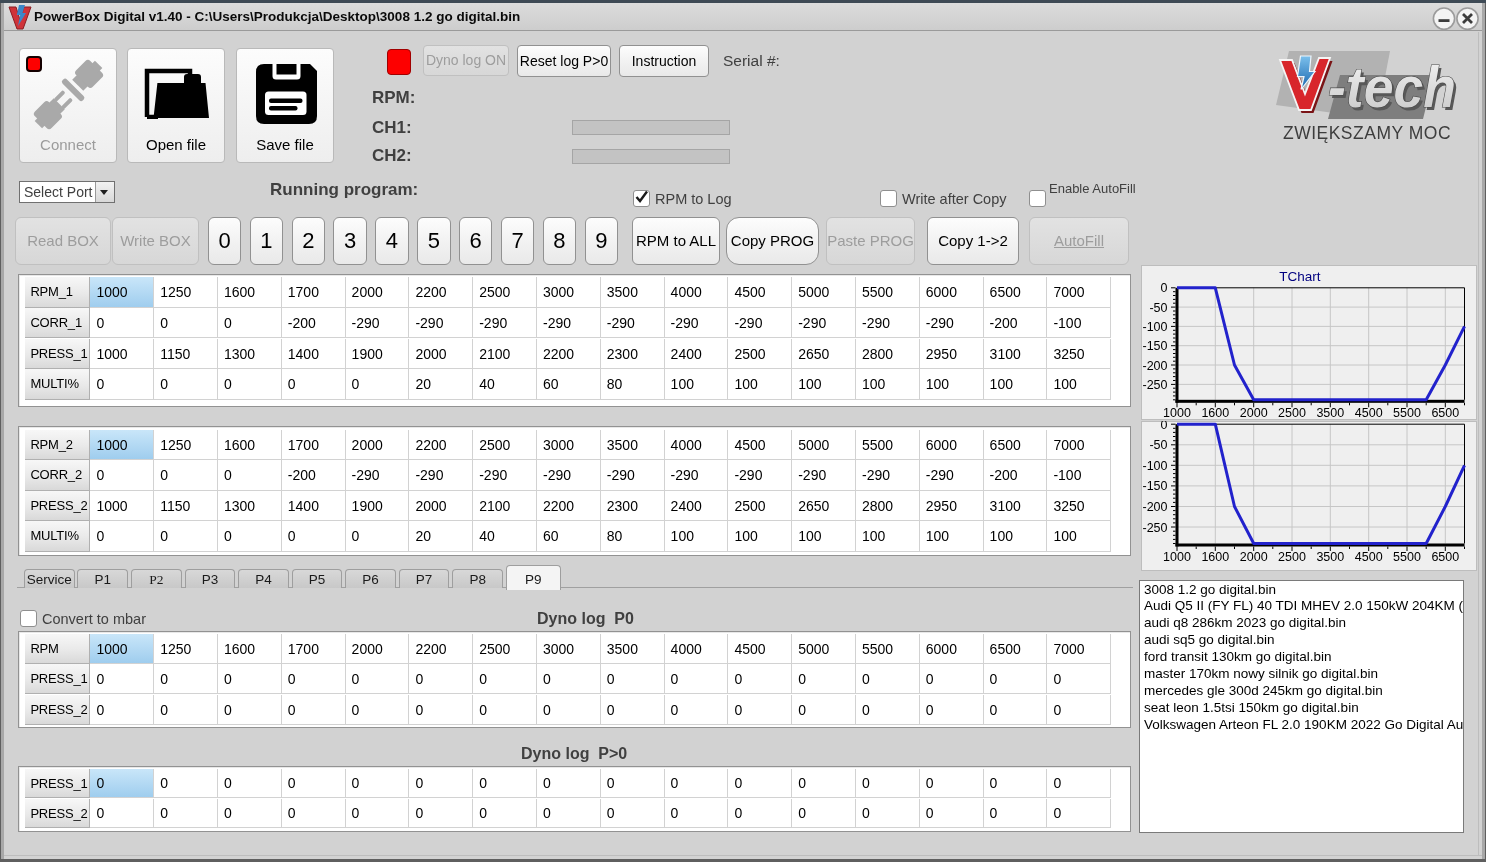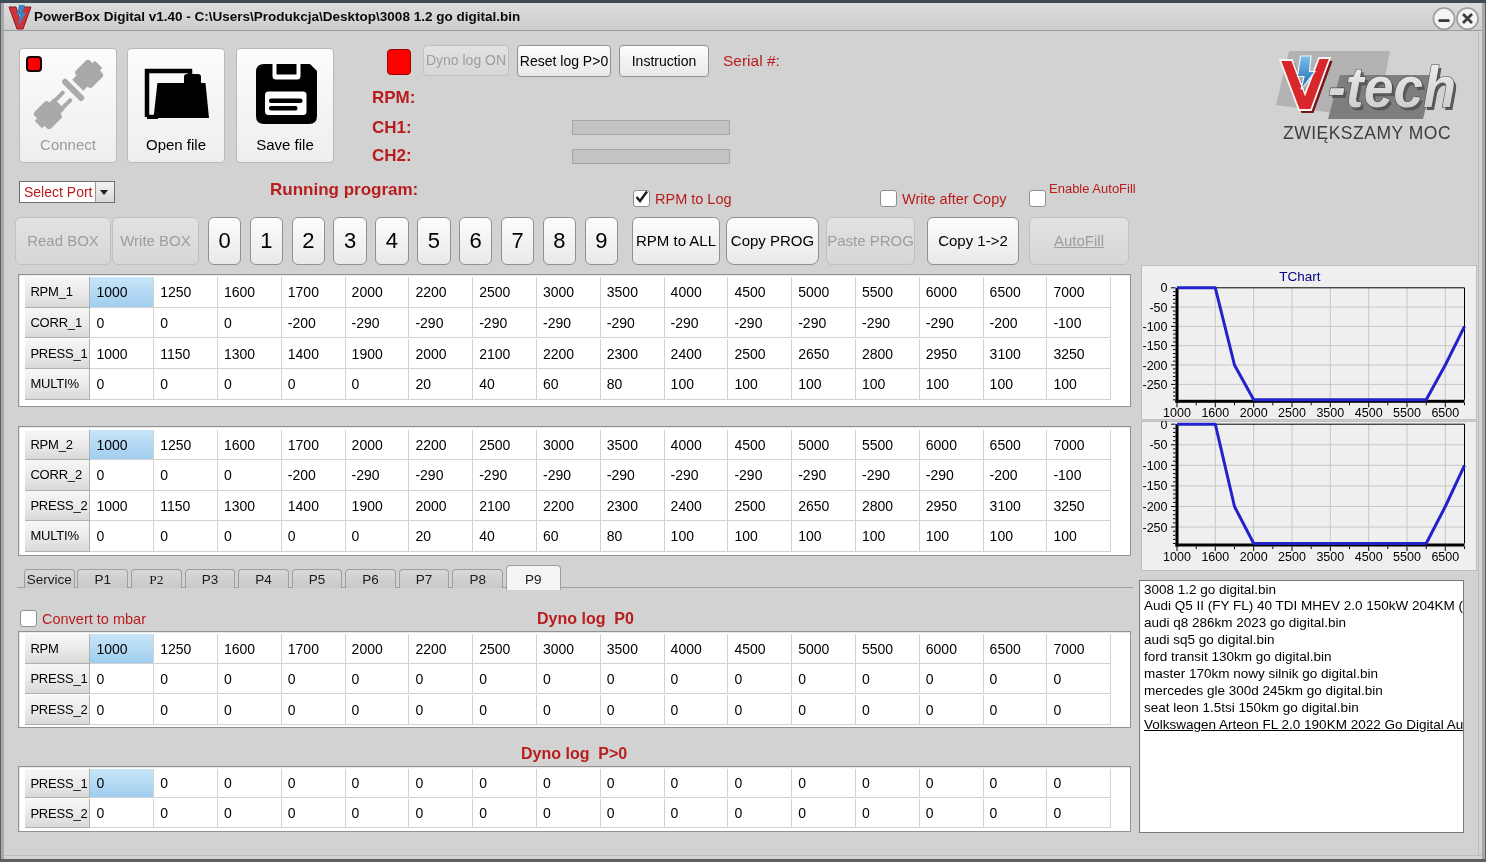--- a/index.html
+++ b/index.html
@@ -8,21 +8,21 @@
 .btn.dis{background:linear-gradient(180deg,#e2e2e2,#d7d7d7);border-color:#c0c0c0;color:#9d9d9d;}
 .bigbtn{position:absolute;width:98px;height:115px;background:linear-gradient(180deg,#fcfcfc,#eeeeee);border:1px solid #b9b9b9;border-radius:4px;}
 .bigbtn .cap{position:absolute;left:0;right:0;bottom:9px;text-align:center;font-size:15px;color:#000;}
 .tcont{position:absolute;background:#fff;border:1px solid #929292;box-shadow:inset 1px 1px 0 #e8e8e8;}
 .hcell{position:absolute;background:linear-gradient(180deg,#f7f7f7,#e9e9e9 55%,#d9d9d9);border-right:1px solid #b0b0b0;border-bottom:1px solid #b0b0b0;font-size:13px;letter-spacing:-0.2px;padding-left:5px;color:#000;overflow:hidden;white-space:nowrap;}
 .dcell{position:absolute;background:#fff;border-right:1px solid #d2d2d2;border-bottom:1px solid #d2d2d2;font-size:14px;padding-left:6px;color:#000;}
 .dcell.sel{background:linear-gradient(180deg,#c9e6f9,#9fcdee);}
 .tab{position:absolute;top:568.5px;height:19.5px;background:linear-gradient(180deg,#d8d8d8,#c8c8c8);border:1px solid #9e9e9e;border-bottom:none;border-radius:4px 4px 0 0;font-size:13.5px;text-align:center;line-height:19px;color:#1a1a1a;}
 .tab.act{top:564.5px;height:25.5px;background:#f4f4f4;line-height:27px;z-index:5;}
 .cb{position:absolute;width:17px;height:17px;background:#fff;border:1px solid #8f8f8f;border-radius:3px;}
-.lbl{position:absolute;white-space:nowrap;color:#b91c1c;}
+.lbl{position:absolute;white-space:nowrap;color:#404040;}
 .chart{position:absolute;font-family:"Liberation Sans",sans-serif;}
 .cpanel{position:absolute;left:1140.5px;width:336.5px;background:#efefef;border:1px solid #bdbdbd;}
 </style></head><body>
 <div class="abs" style="left:0;top:0;width:1486px;height:3px;background:#3e4a55;"></div>
 <div class="abs" style="left:0;top:3px;width:1486px;height:28px;background:linear-gradient(180deg,#dcdcdc,#cdcdcd);border-bottom:1px solid #9a9a9a;"></div>
 <div class="abs" style="left:0;top:3px;width:1px;height:859px;background:#5f5f5f;"></div>
 <div class="abs" style="left:1485px;top:3px;width:1px;height:859px;background:#5f5f5f;"></div>
 <div class="abs" style="left:1px;top:3px;width:3px;height:857px;background:#a8a8a8;"></div>
 <div class="abs" style="left:1482px;top:3px;width:3px;height:857px;background:#a8a8a8;"></div>
 <div class="abs" style="left:0;top:859px;width:1486px;height:3px;background:#5f5f5f;"></div>
@@ -108,21 +108,21 @@
 <div class="btn" style="left:249.7px;top:217px;width:33.5px;height:48px;font-size:22px;line-height:46px;border-radius:6px;">1</div>
 <div class="btn" style="left:291.5px;top:217px;width:33.5px;height:48px;font-size:22px;line-height:46px;border-radius:6px;">2</div>
 <div class="btn" style="left:333.4px;top:217px;width:33.5px;height:48px;font-size:22px;line-height:46px;border-radius:6px;">3</div>
 <div class="btn" style="left:375.2px;top:217px;width:33.5px;height:48px;font-size:22px;line-height:46px;border-radius:6px;">4</div>
 <div class="btn" style="left:417.1px;top:217px;width:33.5px;height:48px;font-size:22px;line-height:46px;border-radius:6px;">5</div>
 <div class="btn" style="left:458.9px;top:217px;width:33.5px;height:48px;font-size:22px;line-height:46px;border-radius:6px;">6</div>
 <div class="btn" style="left:500.8px;top:217px;width:33.5px;height:48px;font-size:22px;line-height:46px;border-radius:6px;">7</div>
 <div class="btn" style="left:542.6px;top:217px;width:33.5px;height:48px;font-size:22px;line-height:46px;border-radius:6px;">8</div>
 <div class="btn" style="left:584.5px;top:217px;width:33.5px;height:48px;font-size:22px;line-height:46px;border-radius:6px;">9</div>
 <div class="btn" style="left:632px;top:217px;width:88px;height:48px;font-size:15px;line-height:46px;border-radius:6px;">RPM to ALL</div>
-<div class="btn" style="left:726px;top:217px;width:93px;height:48px;font-size:15px;line-height:46px;border-radius:8px;">Copy PROG</div>
+<div class="btn" style="left:726px;top:217px;width:93px;height:48px;font-size:15px;line-height:46px;border-radius:13px;">Copy PROG</div>
 <div class="btn dis" style="left:826px;top:217px;width:89px;height:48px;font-size:15px;line-height:46px;border-radius:6px;">Paste PROG</div>
 <div class="btn" style="left:927px;top:217px;width:92px;height:48px;font-size:15px;line-height:46px;border-radius:6px;">Copy 1-&gt;2</div>
 <div class="btn dis" style="left:1029px;top:217px;width:100px;height:48px;font-size:15px;line-height:46px;border-radius:6px;text-decoration:underline;">AutoFill</div>
 <div class="tcont" style="left:17.5px;top:274px;width:1113.0px;height:132.5px;"></div>
 <div class="hcell" style="left:25.4px;top:277.3px;width:65.0px;height:30.6px;line-height:30.6px;">RPM_1</div>
 <div class="dcell sel" style="left:90.4px;top:277.3px;width:63.8px;height:30.6px;line-height:30.6px;">1000</div>
 <div class="dcell" style="left:154.2px;top:277.3px;width:63.8px;height:30.6px;line-height:30.6px;">1250</div>
 <div class="dcell" style="left:218.0px;top:277.3px;width:63.8px;height:30.6px;line-height:30.6px;">1600</div>
 <div class="dcell" style="left:281.8px;top:277.3px;width:63.8px;height:30.6px;line-height:30.6px;">1700</div>
 <div class="dcell" style="left:345.6px;top:277.3px;width:63.8px;height:30.6px;line-height:30.6px;">2000</div>
@@ -545,13 +545,13 @@
 <div class="lbl" style="left:1281px;top:123px;width:172px;text-align:center;font-size:17.5px;color:#3d3d3d;letter-spacing:0.5px;">ZWIĘKSZAMY MOC</div>
 <div class="abs" style="left:1139px;top:579.5px;width:325px;height:253px;background:#fff;border:1px solid #7a7a7a;overflow:hidden;font-size:13.5px;color:#000;padding:1px 0 0 4px;white-space:nowrap;">
     <div style="height:16.95px;">3008 1.2 go digital.bin</div>
     <div style="height:16.95px;">Audi Q5 II (FY FL) 40 TDI MHEV 2.0 150kW 204KM (</div>
     <div style="height:16.95px;">audi q8 286km 2023 go digital.bin</div>
     <div style="height:16.95px;">audi sq5 go digital.bin</div>
     <div style="height:16.95px;">ford transit 130km go digital.bin</div>
     <div style="height:16.95px;">master 170km nowy silnik go digital.bin</div>
     <div style="height:16.95px;">mercedes gle 300d 245km go digital.bin</div>
     <div style="height:16.95px;">seat leon 1.5tsi 150km go digital.bin</div>
-    <div style="height:16.95px;text-decoration:underline;">Volkswagen Arteon FL 2.0 190KM 2022 Go Digital Au</div>
+    <div style="height:16.95px;">Volkswagen Arteon FL 2.0 190KM 2022 Go Digital Au</div>
   </div>
 </body></html>

